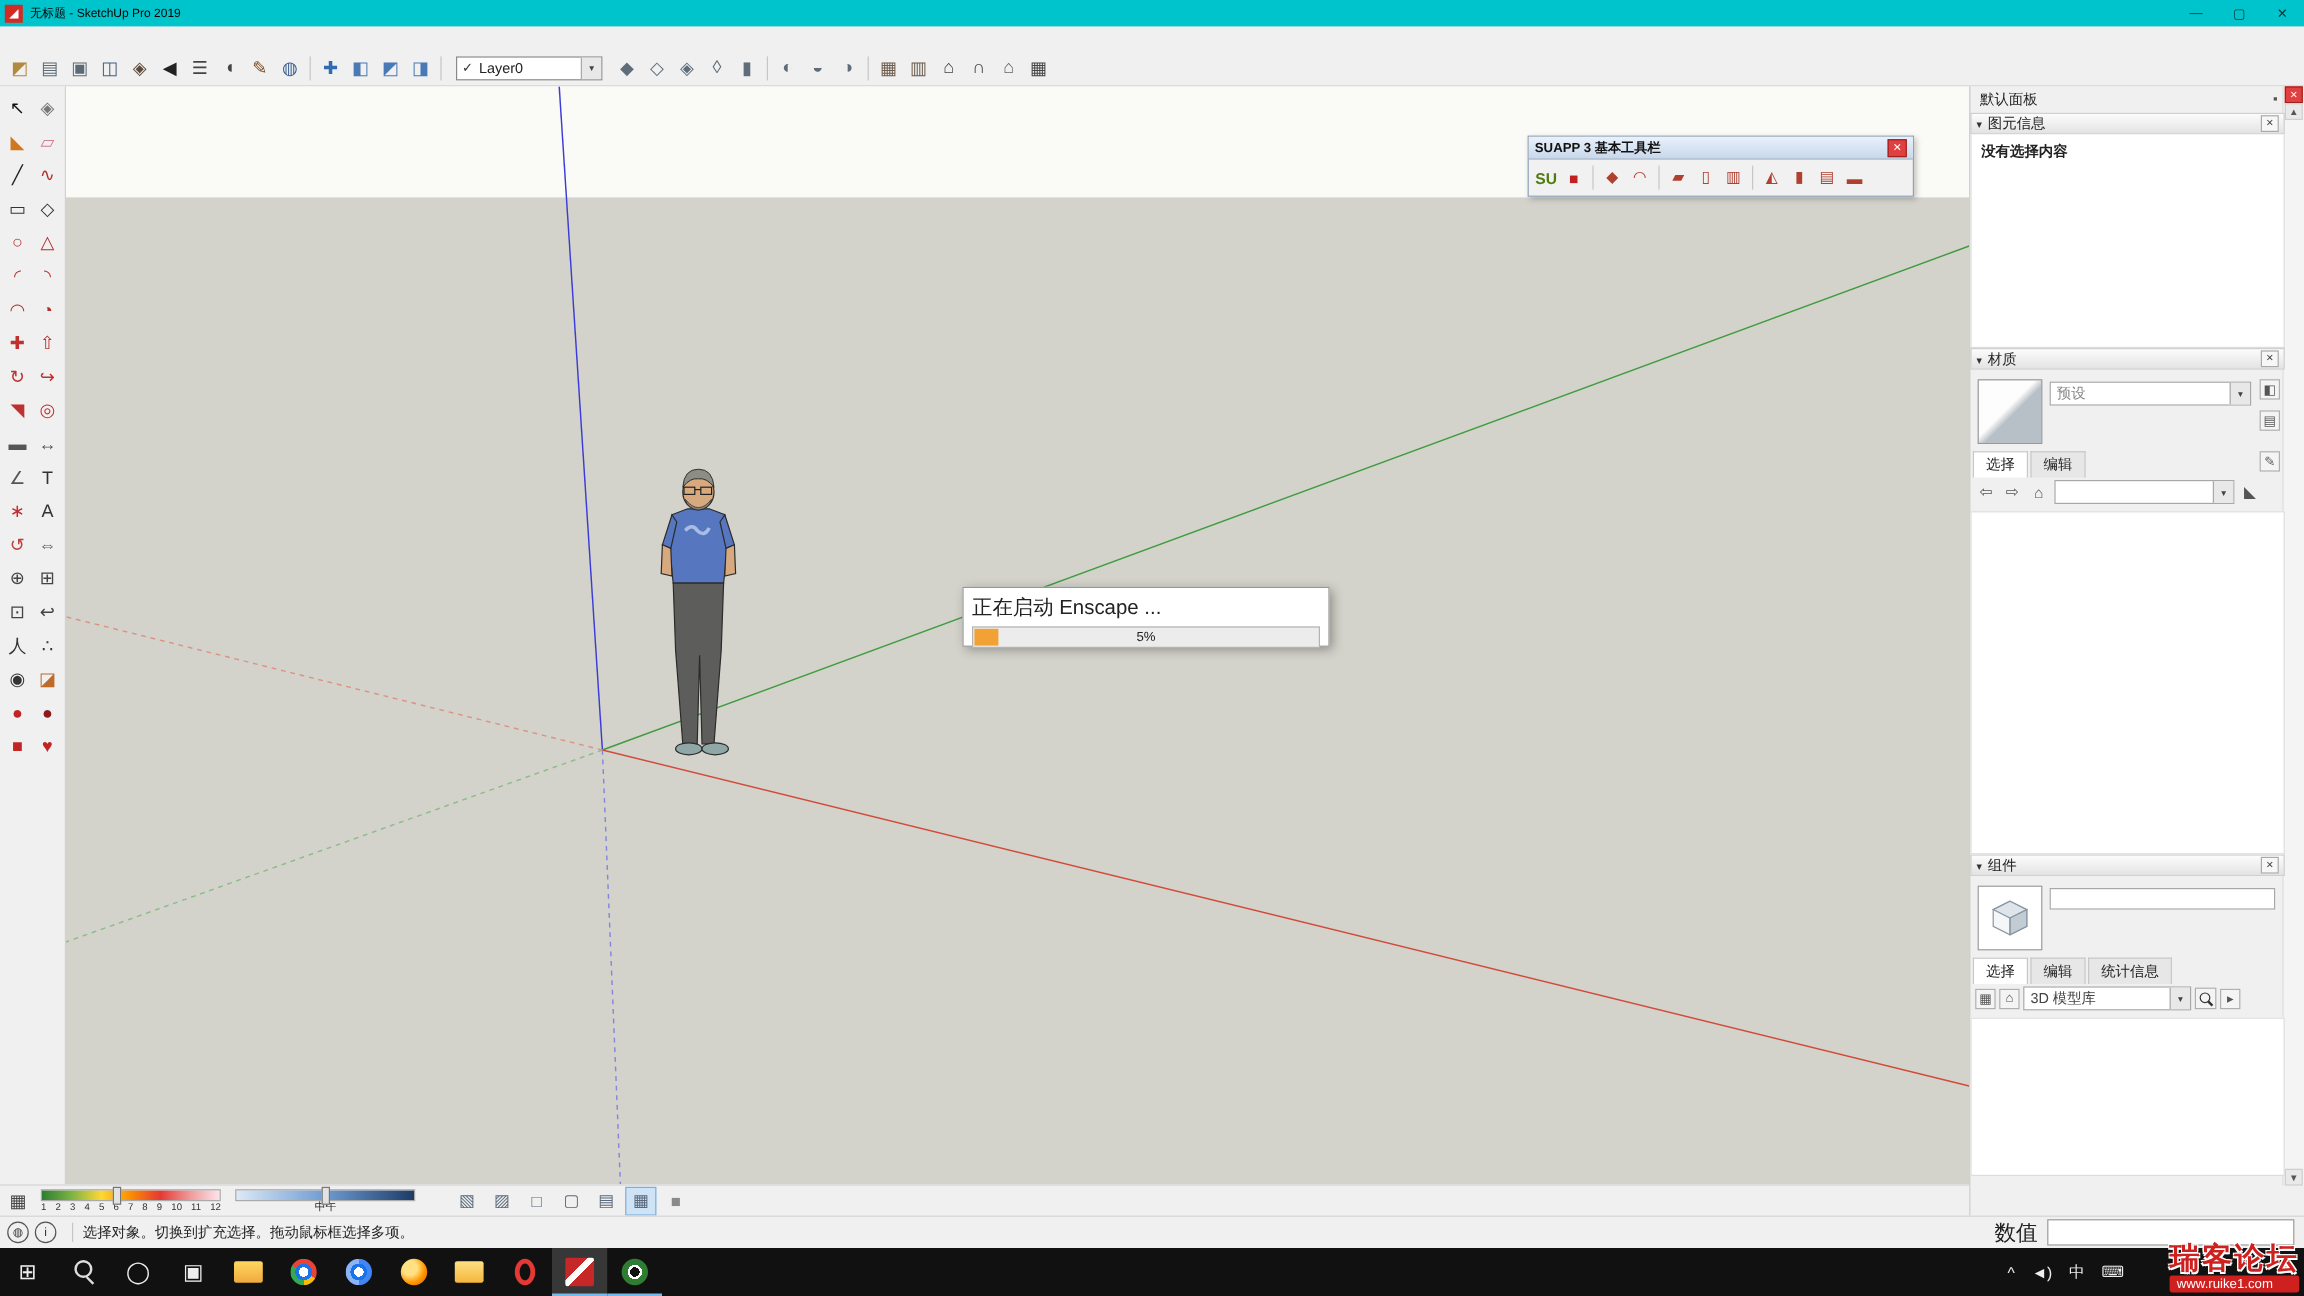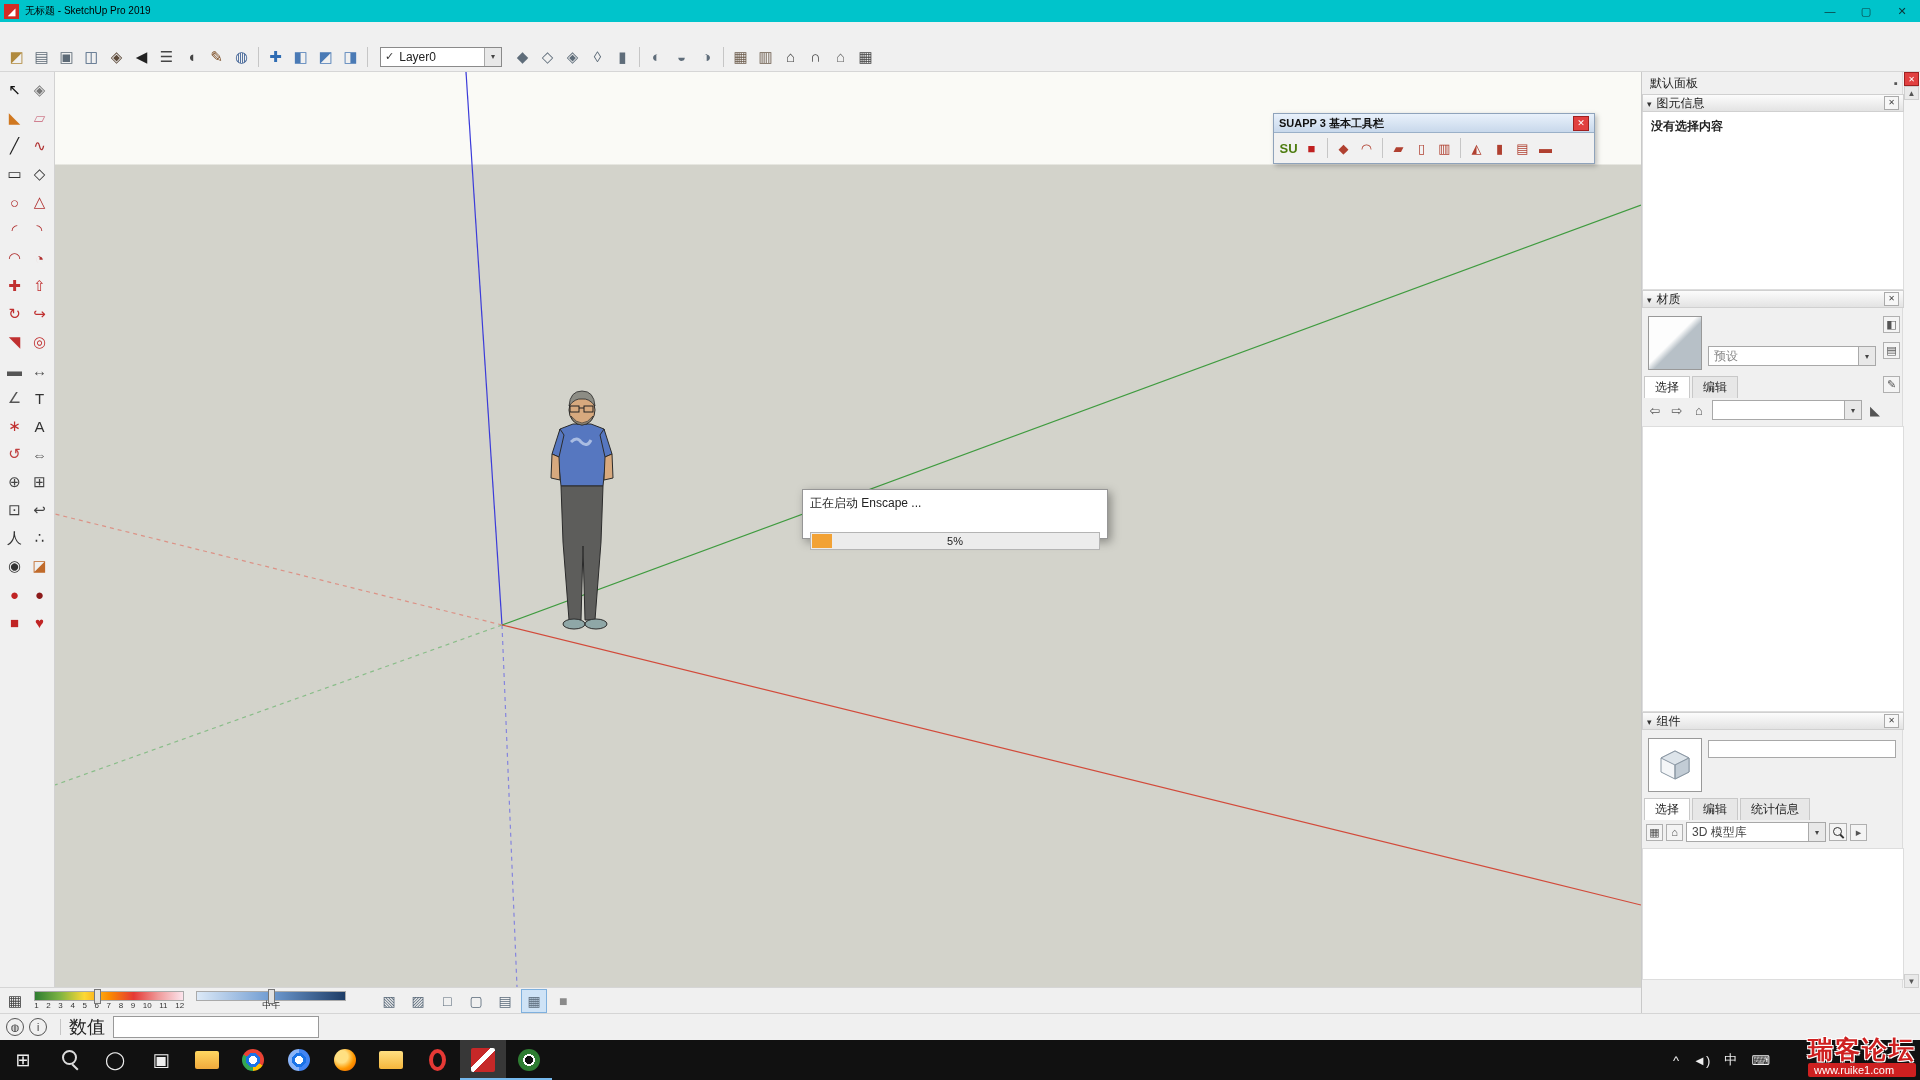--- a/index.html
+++ b/index.html
@@ -53,21 +53,21 @@
   .suapp-close{margin-left:auto;width:14px;height:13px;background:#e14040;color:#fff;font-size:9px;
                line-height:13px;text-align:center;border:1px solid #a02020;}
   #suapp-icons{display:flex;align-items:center;height:30px;padding:0 3px;}
   .suapp-btn{width:23px;height:23px;display:flex;align-items:center;justify-content:center;
              font-size:13px;font-weight:bold;}
 
   
   #startup-dialog{position:absolute;left:802px;top:489px;width:306px;height:50px;background:#fff;
                   border:1px solid #969696;box-shadow:3px 3px 9px rgba(0,0,0,.35);box-sizing:border-box;
                   padding:5px 7px;}
-  .dlg-msg{font-size:12px;margin-bottom:20px;}
+  .dlg-msg{font-size:17px;margin-bottom:4px;}
   .dlg-track{position:relative;height:18px;background:#ececec;border:1px solid #b4b4b4;box-sizing:border-box;}
   .dlg-fill{position:absolute;left:1px;top:1px;bottom:1px;background:#f2a235;}
   .dlg-pct{position:absolute;inset:0;display:flex;align-items:center;justify-content:center;font-size:11px;}
 
   
   #right-panel{position:absolute;left:1641px;top:72px;width:279px;height:941px;background:#f0f0f0;
                border-left:1px solid #c9c9c9;box-sizing:border-box;}
   .tray-header{height:22px;display:flex;align-items:center;padding:0 22px 0 8px;font-size:12px;}
   .pin-icon{margin-left:auto;font-size:11px;color:#555;}
   .scroll-col{position:absolute;right:0;top:0;width:17px;height:916px;background:#f4f4f4;
@@ -83,21 +83,21 @@
   .sec-close{margin-left:auto;width:13px;height:12px;border:1px solid #aaa;background:#f7f7f7;font-size:8px;
              line-height:11px;text-align:center;color:#444;}
   .entity-content{height:178px;background:#fff;border:1px solid #ddd;border-top:none;padding:6px 8px;
                   box-sizing:border-box;font-weight:bold;}
   .materials-content{height:404px;position:relative;}
   .mat-preview{position:absolute;left:6px;top:8px;width:52px;height:52px;border:1px solid #999;
                background:linear-gradient(135deg,#fdfdfd 45%,#b7c0c7 55%);}
   .rp-combo{display:flex;align-items:center;background:#fff;border:1px solid #a8a8a8;height:20px;
             box-sizing:border-box;padding-left:5px;}
   .rp-combo .cval{flex:1;color:#888;font-size:12px;white-space:nowrap;overflow:hidden;}
-  .mat-preset{position:absolute;left:66px;top:10px;width:168px;margin-top:28px;}
+  .mat-preset{position:absolute;left:66px;top:10px;width:168px;}
   .sq-btn{width:17px;height:17px;border:1px solid #b0b0b0;background:#f4f4f4;display:flex;align-items:center;
           justify-content:center;font-size:11px;color:#555;box-sizing:border-box;}
   .mat-btn1{position:absolute;right:4px;top:8px;}
   .mat-btn2{position:absolute;right:4px;top:34px;}
   .rp-tabs{position:absolute;left:2px;top:68px;display:flex;}
   .rp-tab{padding:2px 10px;font-size:12px;border:1px solid #c8c8c8;border-bottom:none;background:#e7e7e7;
           margin-right:2px;}
   .rp-tab.active{background:#fff;}
   .mat-dropper{position:absolute;right:4px;top:68px;}
   .mat-nav{position:absolute;left:4px;top:92px;display:flex;align-items:center;gap:4px;}
@@ -484,20 +484,21 @@
         <div class="style-btn" data-name="shaded-style-icon" style="color: rgb(90, 106, 122);">▤</div>
         <div class="style-btn active" data-name="textured-style-icon" style="color: rgb(90, 106, 122);">▦</div>
         <div class="style-btn" data-name="monochrome-style-icon" style="color: rgb(138, 138, 138);">■</div>
       </div>
   </div>
 
   <div id="statusbar" data-name="status-bar">
     <span class="sb-ico" data-name="geolocation-icon">◍</span>
     <span class="sb-ico" data-name="credits-icon">i</span>
     <span class="sb-div" data-name="divider"></span>
+    <span id="hint" data-name="status-hint">选择对象。切换到扩充选择。拖动鼠标框选择多项。</span>
     <span id="measure-label" data-name="measurements-label">数值</span>
     <input id="measure-input" data-name="measurements-input" style="">
   </div>
 
   <div id="taskbar" data-name="windows-taskbar">
     <div id="taskbar-icons" data-name="taskbar-icons">
         <div class="tk-btn" data-name="start-button-icon">⊞</div>
         <div class="tk-btn" data-name="search-taskbar-icon"></div>
         <div class="tk-btn" data-name="cortana-taskbar-icon">◯</div>
         <div class="tk-btn" data-name="task-view-icon">▣</div>

